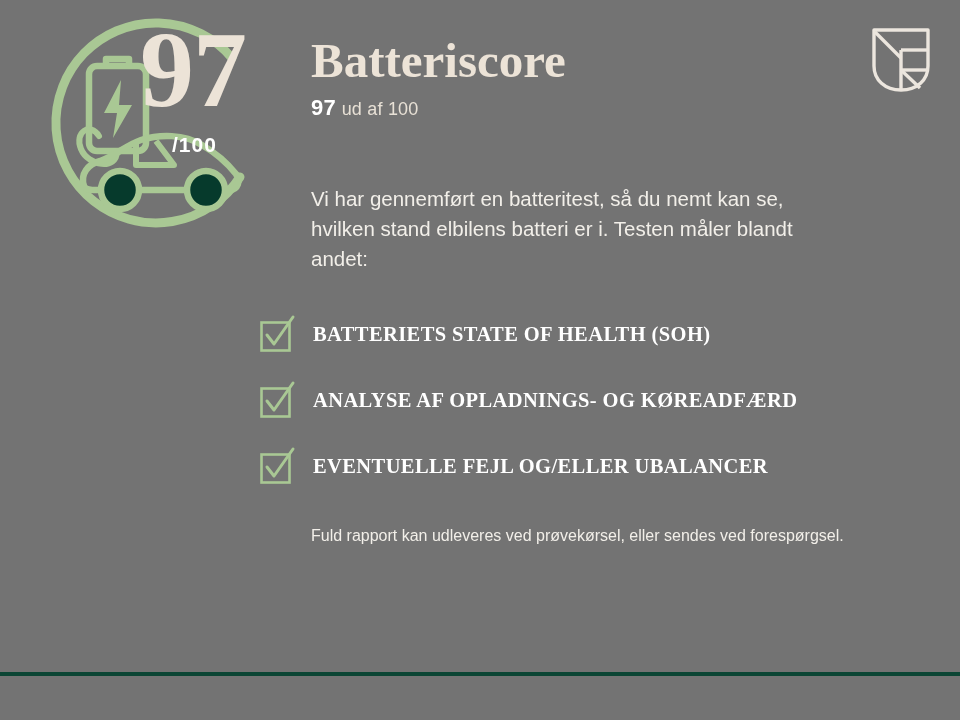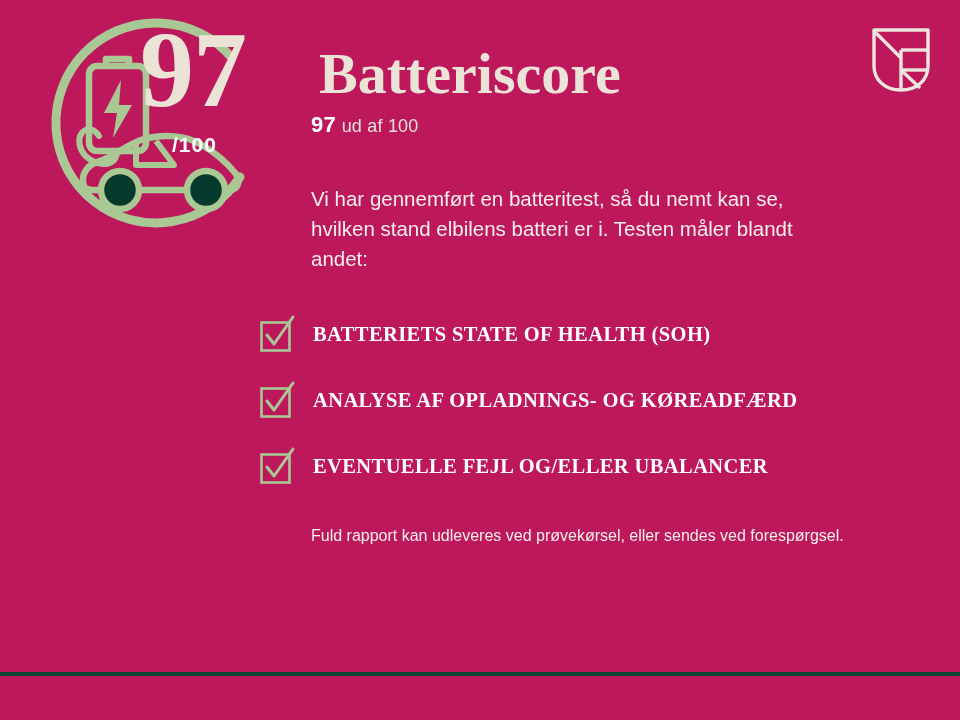--- a/index.html
+++ b/index.html
@@ -10,21 +10,21 @@
     width: 960px;
     height: 720px;
     background: #063a2c;
     font-family: "Liberation Sans", sans-serif;
     overflow: hidden;
     position: relative;
   }
   .slide {
     position: absolute;
     inset: 0;
-    background: #be185d;
+    background: #737373;
   }
 
   
   .badge {
     position: absolute;
     left: 44px;
     top: 14px;
     width: 230px;
     height: 230px;
   }
@@ -66,24 +66,24 @@
   
   .title-block {
     position: absolute;
     left: 311px;
     top: 36px;
     width: 540px;
   }
   .main-title {
     font-family: "Liberation Serif", serif;
     font-weight: bold;
-    font-size: 58px;
+    font-size: 49px;
     line-height: 1.04;
     color: #ece3d7;
-    margin: 8px;
+    margin: 0;
     letter-spacing: 0px;
   }
   .subtitle {
     margin: 8px 0 0 0;
     font-size: 20px;
     color: #ece3d7;
     letter-spacing: 0.2px;
   }
   .subtitle .sub-score {
     font-weight: bold;

